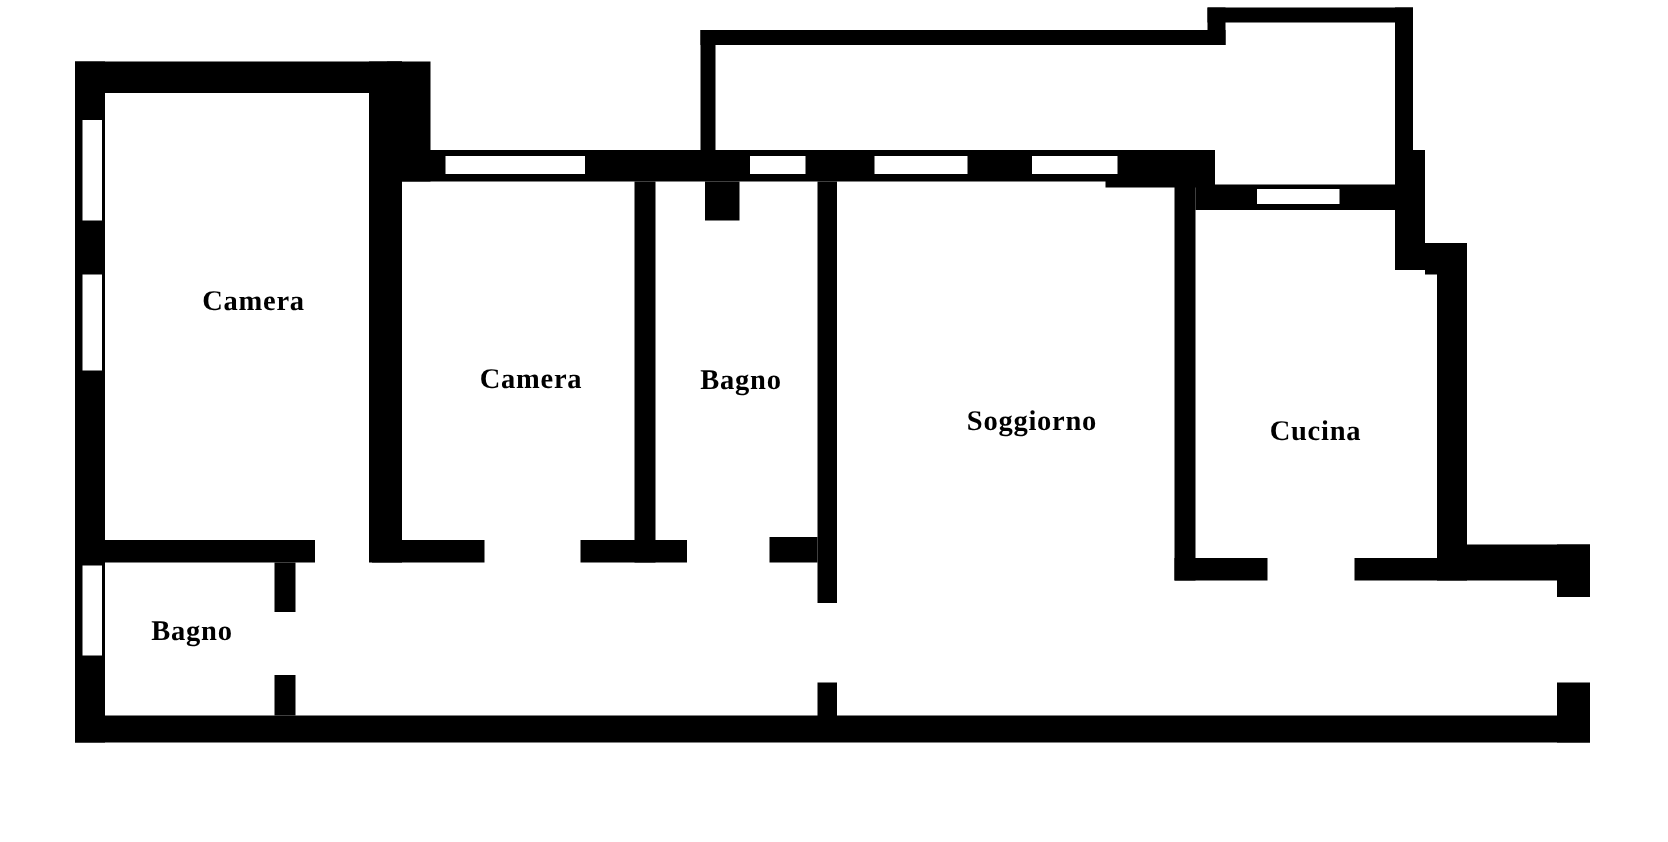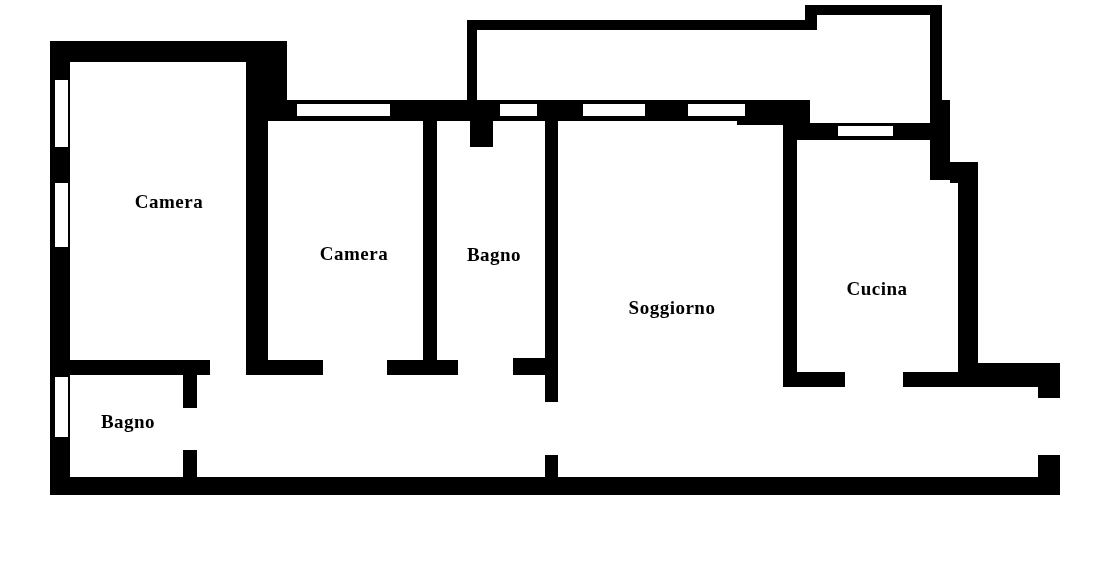--- a/index.html
+++ b/index.html
@@ -76,17 +76,17 @@
       <rect x="297" y="104" width="93" height="12" fill="#ffffff"></rect>
       <rect x="500" y="104" width="37" height="12" fill="#ffffff"></rect>
       <rect x="583" y="104" width="62" height="12" fill="#ffffff"></rect>
       <rect x="688" y="104" width="57" height="12" fill="#ffffff"></rect>
       <rect x="838" y="126" width="55" height="10" fill="#ffffff"></rect>
     </svg>
   <div id="labels">
       <div class="room-label" style="left: 169px; top: 201px;">Camera</div>
       <div class="room-label" style="left: 354px; top: 253px;">Camera</div>
       <div class="room-label" style="left: 494px; top: 254px;">Bagno</div>
-      <div class="room-label" style="left: 672px; top: 281px; margin-top: 26px;">Soggiorno</div>
+      <div class="room-label" style="left: 688px; top: 281px;">Soggiorno</div>
       <div class="room-label" style="left: 877px; top: 288px;">Cucina</div>
       <div class="room-label" style="left: 128px; top: 421px;">Bagno</div>
     </div>
 </div>
 
 </body></html>

